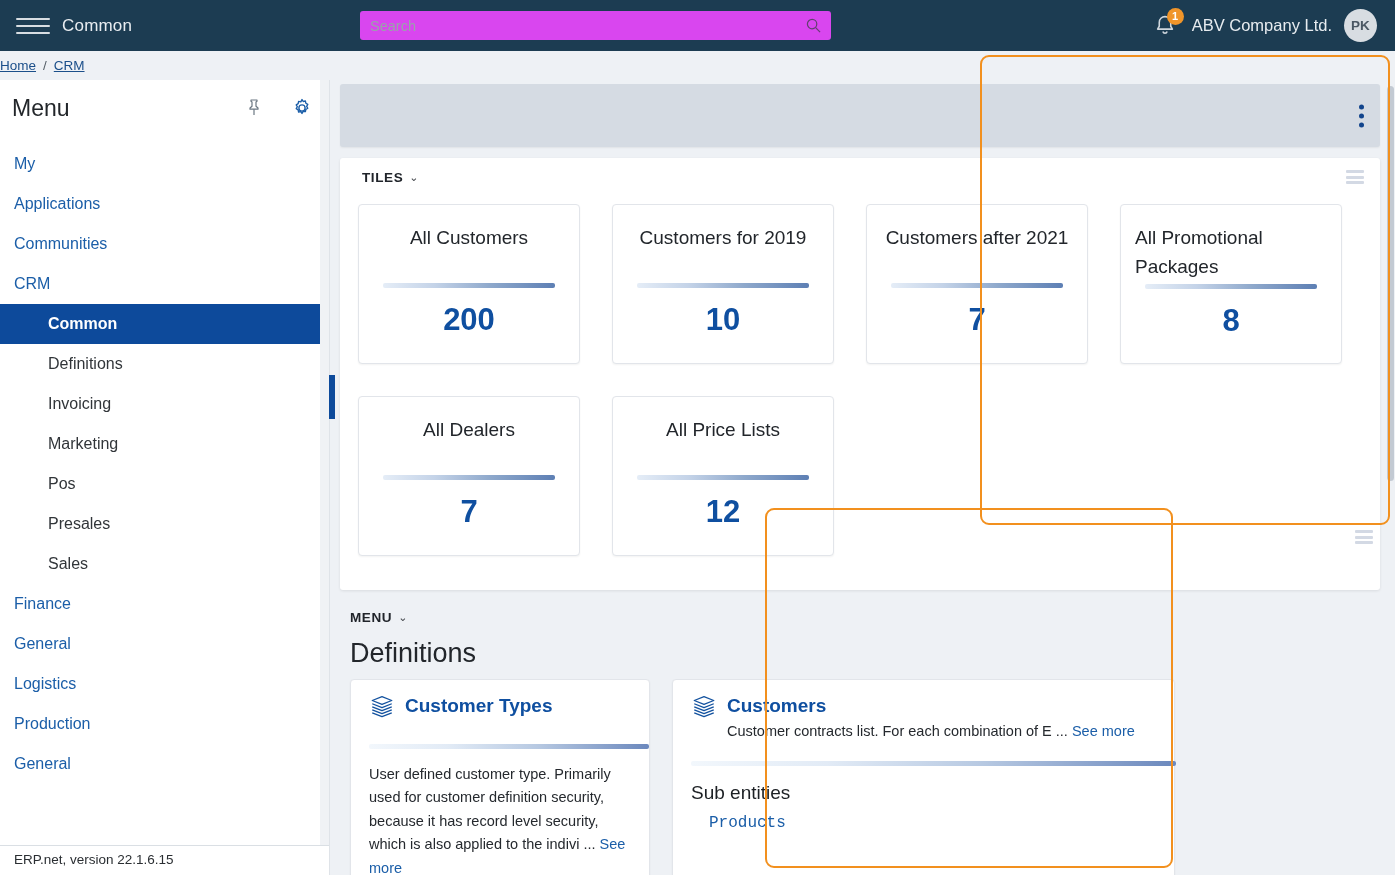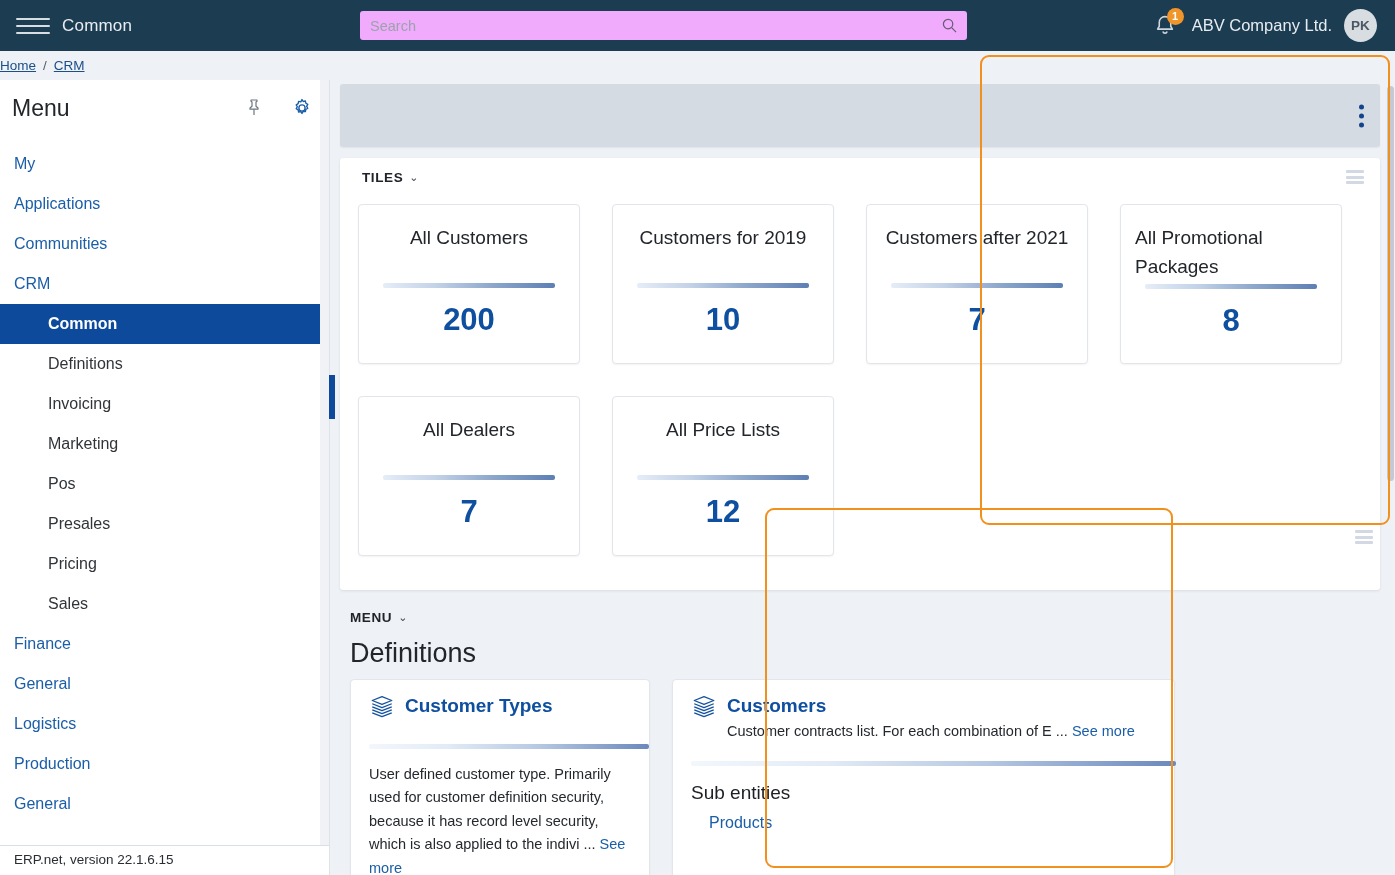--- a/index.html
+++ b/index.html
@@ -19,22 +19,22 @@
   #hamburger {
     margin-left: 16px; width: 34px; height: 26px;
     display: flex; flex-direction: column; justify-content: center; gap: 5px;
     cursor: pointer;
   }
   #hamburger span { display:block; height: 2px; background: #d7dde2; border-radius: 1px; }
   #app-title {
     color: #e9edf1; font-size: 17px; margin-left: 12px; letter-spacing: .2px;
   }
   #search-wrap {
-    position: absolute; left: 360px; top: 11px; width: 607px; height: 29px;
-    background: #f0abfc; border-radius: 3px;
+    position: absolute; left: 360px; top: 11px; width: 471px; height: 29px;
+    background: #d946ef; border-radius: 3px;
     display: flex; align-items: center;
   }
   #search-input {
     flex: 1; border: 0; background: transparent; outline: none;
     font-family: "Liberation Sans", sans-serif; font-size: 14.5px;
     color: #333; padding: 0 10px;
   }
   #search-input::placeholder { color: #9aa3ab; }
   #search-icon { margin-right: 10px; width: 15px; height: 15px; opacity:.75; }
   #topbar-right {
@@ -183,21 +183,21 @@
     height: 5px; border-radius: 2px;
     background: linear-gradient(90deg, #f2f7fc 0%, #e2ebf6 28%, #b7c9e2 60%, #6b88bd 100%);
   }
   #ct-bar { margin: 24px 0 0 0; width: 280px; }
   #cu-bar { margin: 22px 0 0 0; width: 485px; }
   .def-desc { font-size: 14.5px; color: #25292e; line-height: 1.62; }
   #ct-desc { margin-top: 14px; }
   #cu-desc { font-size: 14.5px; color: #25292e; margin-left: 36px; margin-top: 3px; }
   .see-more { color: #1b5ea8; cursor: pointer; }
   .sub-title { font-size: 19px; color: #1c2024; margin-top: 16px; }
-  .sub-link { font-size: 16px; color: #1b5ea8; margin-top: 10px; margin-left: 18px; cursor: pointer; }
+  .sub-link { font-size: 16px; color: #1b5ea8; margin-top: 10px; margin-left: 18px; cursor: pointer; font-family: Liberation Mono, monospace; }
 
   
   .anno {
     position: absolute; border: 2px solid #f2901e; border-radius: 9px;
     pointer-events: none; z-index: 30;
   }
   #anno-top { left: 980px; top: 55px; width: 410px; height: 470px; }
   #anno-bottom { left: 765px; top: 508px; width: 408px; height: 360px; }
 
   
@@ -288,23 +288,20 @@
         <span>Invoicing</span>
       </div>
       <div class="nav-item sub">
         <span>Marketing</span>
       </div>
       <div class="nav-item sub">
         <span>Pos</span>
       </div>
       <div class="nav-item sub">
         <span>Presales</span>
-      </div>
-      <div class="nav-item sub">
-        <span>Pricing</span>
       </div>
       <div class="nav-item sub">
         <span>Sales</span>
       </div>
       <div class="nav-item">
         <span>Finance</span>
       </div>
       <div class="nav-item">
         <span>General</span>
       </div>

